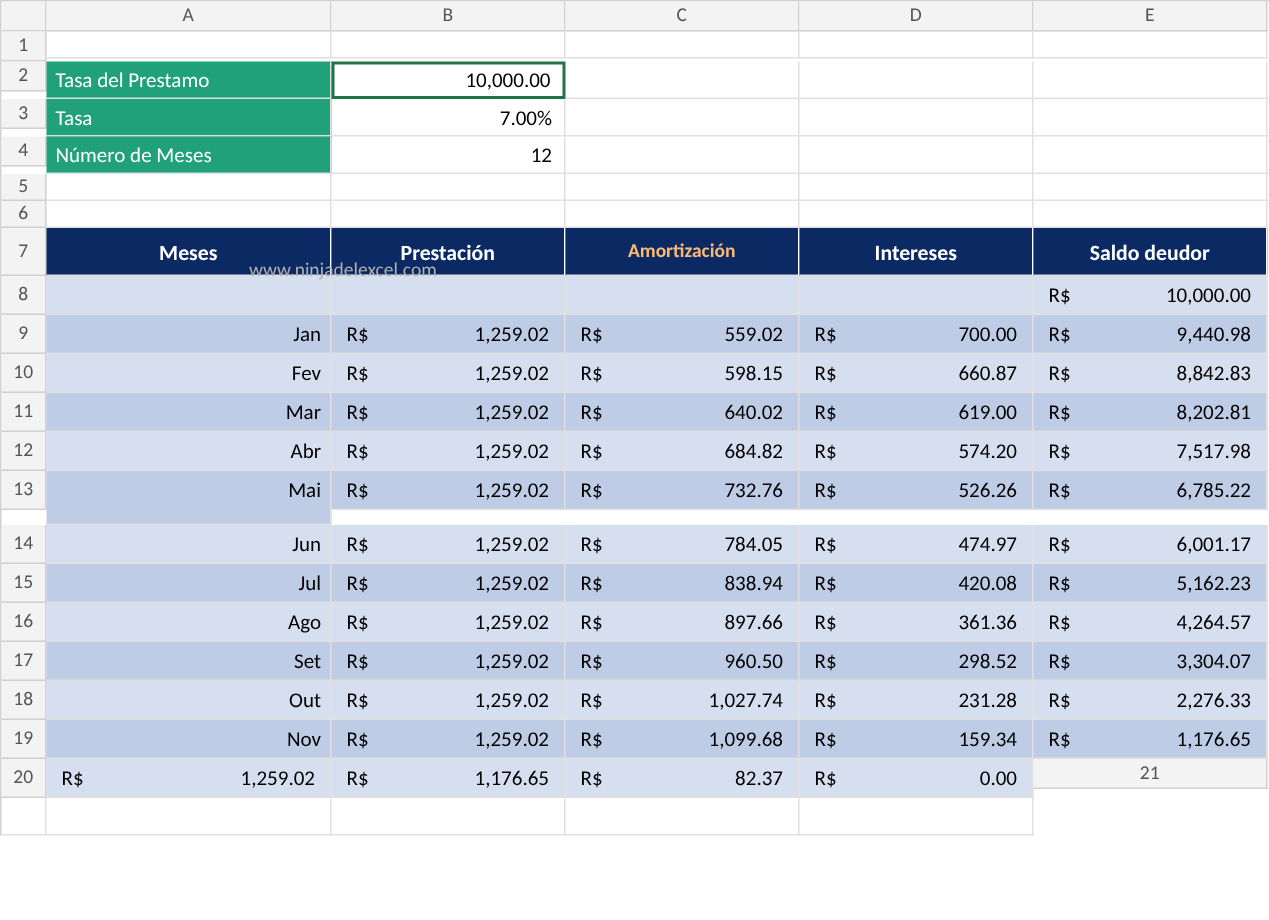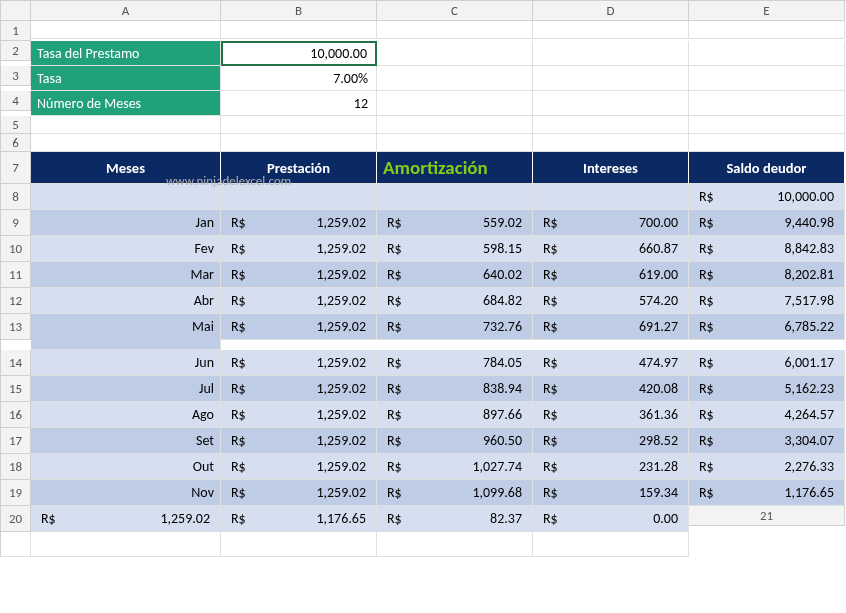--- a/index.html
+++ b/index.html
@@ -113,21 +113,21 @@
     <div class="cell" style="height:18px;line-height:18px"></div>
     <div class="rowhdr" style="height:18px;line-height:18px">6</div>
     <div class="cell" style="height:18px;line-height:18px"></div>
     <div class="cell" style="height:18px;line-height:18px"></div>
     <div class="cell" style="height:18px;line-height:18px"></div>
     <div class="cell" style="height:18px;line-height:18px"></div>
     <div class="cell" style="height:18px;line-height:18px"></div>
     <div class="rowhdr" style="height:32px;line-height:32px">7</div>
     <div class="cell" style="background: rgb(11, 42, 99); color: rgb(255, 255, 255); font-weight: bold; text-align: center; height: 32px; line-height: 32px; border-right: 1px solid rgb(255, 255, 255); font-size: 14.5px;">Meses</div>
     <div class="cell" style="background: rgb(11, 42, 99); color: rgb(255, 255, 255); font-weight: bold; text-align: center; height: 32px; line-height: 32px; border-right: 1px solid rgb(255, 255, 255); font-size: 14.5px;">Prestación</div>
-    <div class="cell" style="background: rgb(11, 42, 99); color: #84cc16; font-weight: bold; text-align: left; height: 32px; line-height: 32px; border-right: 1px solid rgb(255, 255, 255); font-size: 19px;">Amortización</div>
+    <div class="cell" style="background: rgb(11, 42, 99); color: #fdba74; font-weight: bold; text-align: center; height: 32px; line-height: 32px; border-right: 1px solid rgb(255, 255, 255); font-size: 13px;">Amortización</div>
     <div class="cell" style="background: rgb(11, 42, 99); color: rgb(255, 255, 255); font-weight: bold; text-align: center; height: 32px; line-height: 32px; border-right: 1px solid rgb(255, 255, 255); font-size: 14.5px;">Intereses</div>
     <div class="cell" style="background: rgb(11, 42, 99); color: rgb(255, 255, 255); font-weight: bold; text-align: center; height: 32px; line-height: 32px; border-right: 1px solid rgb(255, 255, 255); font-size: 14.5px;">Saldo deudor</div>
     <div class="rowhdr" style="height:26px;line-height:26px">8</div>
     <div class="cell" style="background: rgb(214, 223, 240); height: 26px; line-height: 26px;"></div>
     <div class="cell" style="background: rgb(214, 223, 240); height: 26px; line-height: 26px;"></div>
     <div class="cell" style="background: rgb(214, 223, 240); height: 26px; line-height: 26px;"></div>
     <div class="cell" style="background: rgb(214, 223, 240); height: 26px; line-height: 26px;"></div>
     <div class="cell money" style="background: rgb(214, 223, 240); height: 26px; line-height: 26px;">
       <span class="cur">R$</span>
       <span class="val">10,000.00</span>
@@ -209,21 +209,21 @@
     <div class="cell money" style="background: rgb(191, 204, 230); height: 26px; line-height: 26px;">
       <span class="cur">R$</span>
       <span class="val">1,259.02</span>
     </div>
     <div class="cell money" style="background: rgb(191, 204, 230); height: 26px; line-height: 26px;">
       <span class="cur">R$</span>
       <span class="val">732.76</span>
     </div>
     <div class="cell money" style="background: rgb(191, 204, 230); height: 26px; line-height: 26px;">
       <span class="cur">R$</span>
-      <span class="val">691.27</span>
+      <span class="val">526.26</span>
     </div>
     <div class="cell money" style="background: rgb(191, 204, 230); height: 26px; line-height: 26px;">
       <span class="cur">R$</span>
       <span class="val">6,785.22</span>
     </div>
     <div class="rowhdr" style="height:26px;line-height:26px">14</div>
     <div class="cell month" style="background: rgb(214, 223, 240); height: 26px; line-height: 26px;">Jun</div>
     <div class="cell money" style="background: rgb(214, 223, 240); height: 26px; line-height: 26px;">
       <span class="cur">R$</span>
       <span class="val">1,259.02</span>

